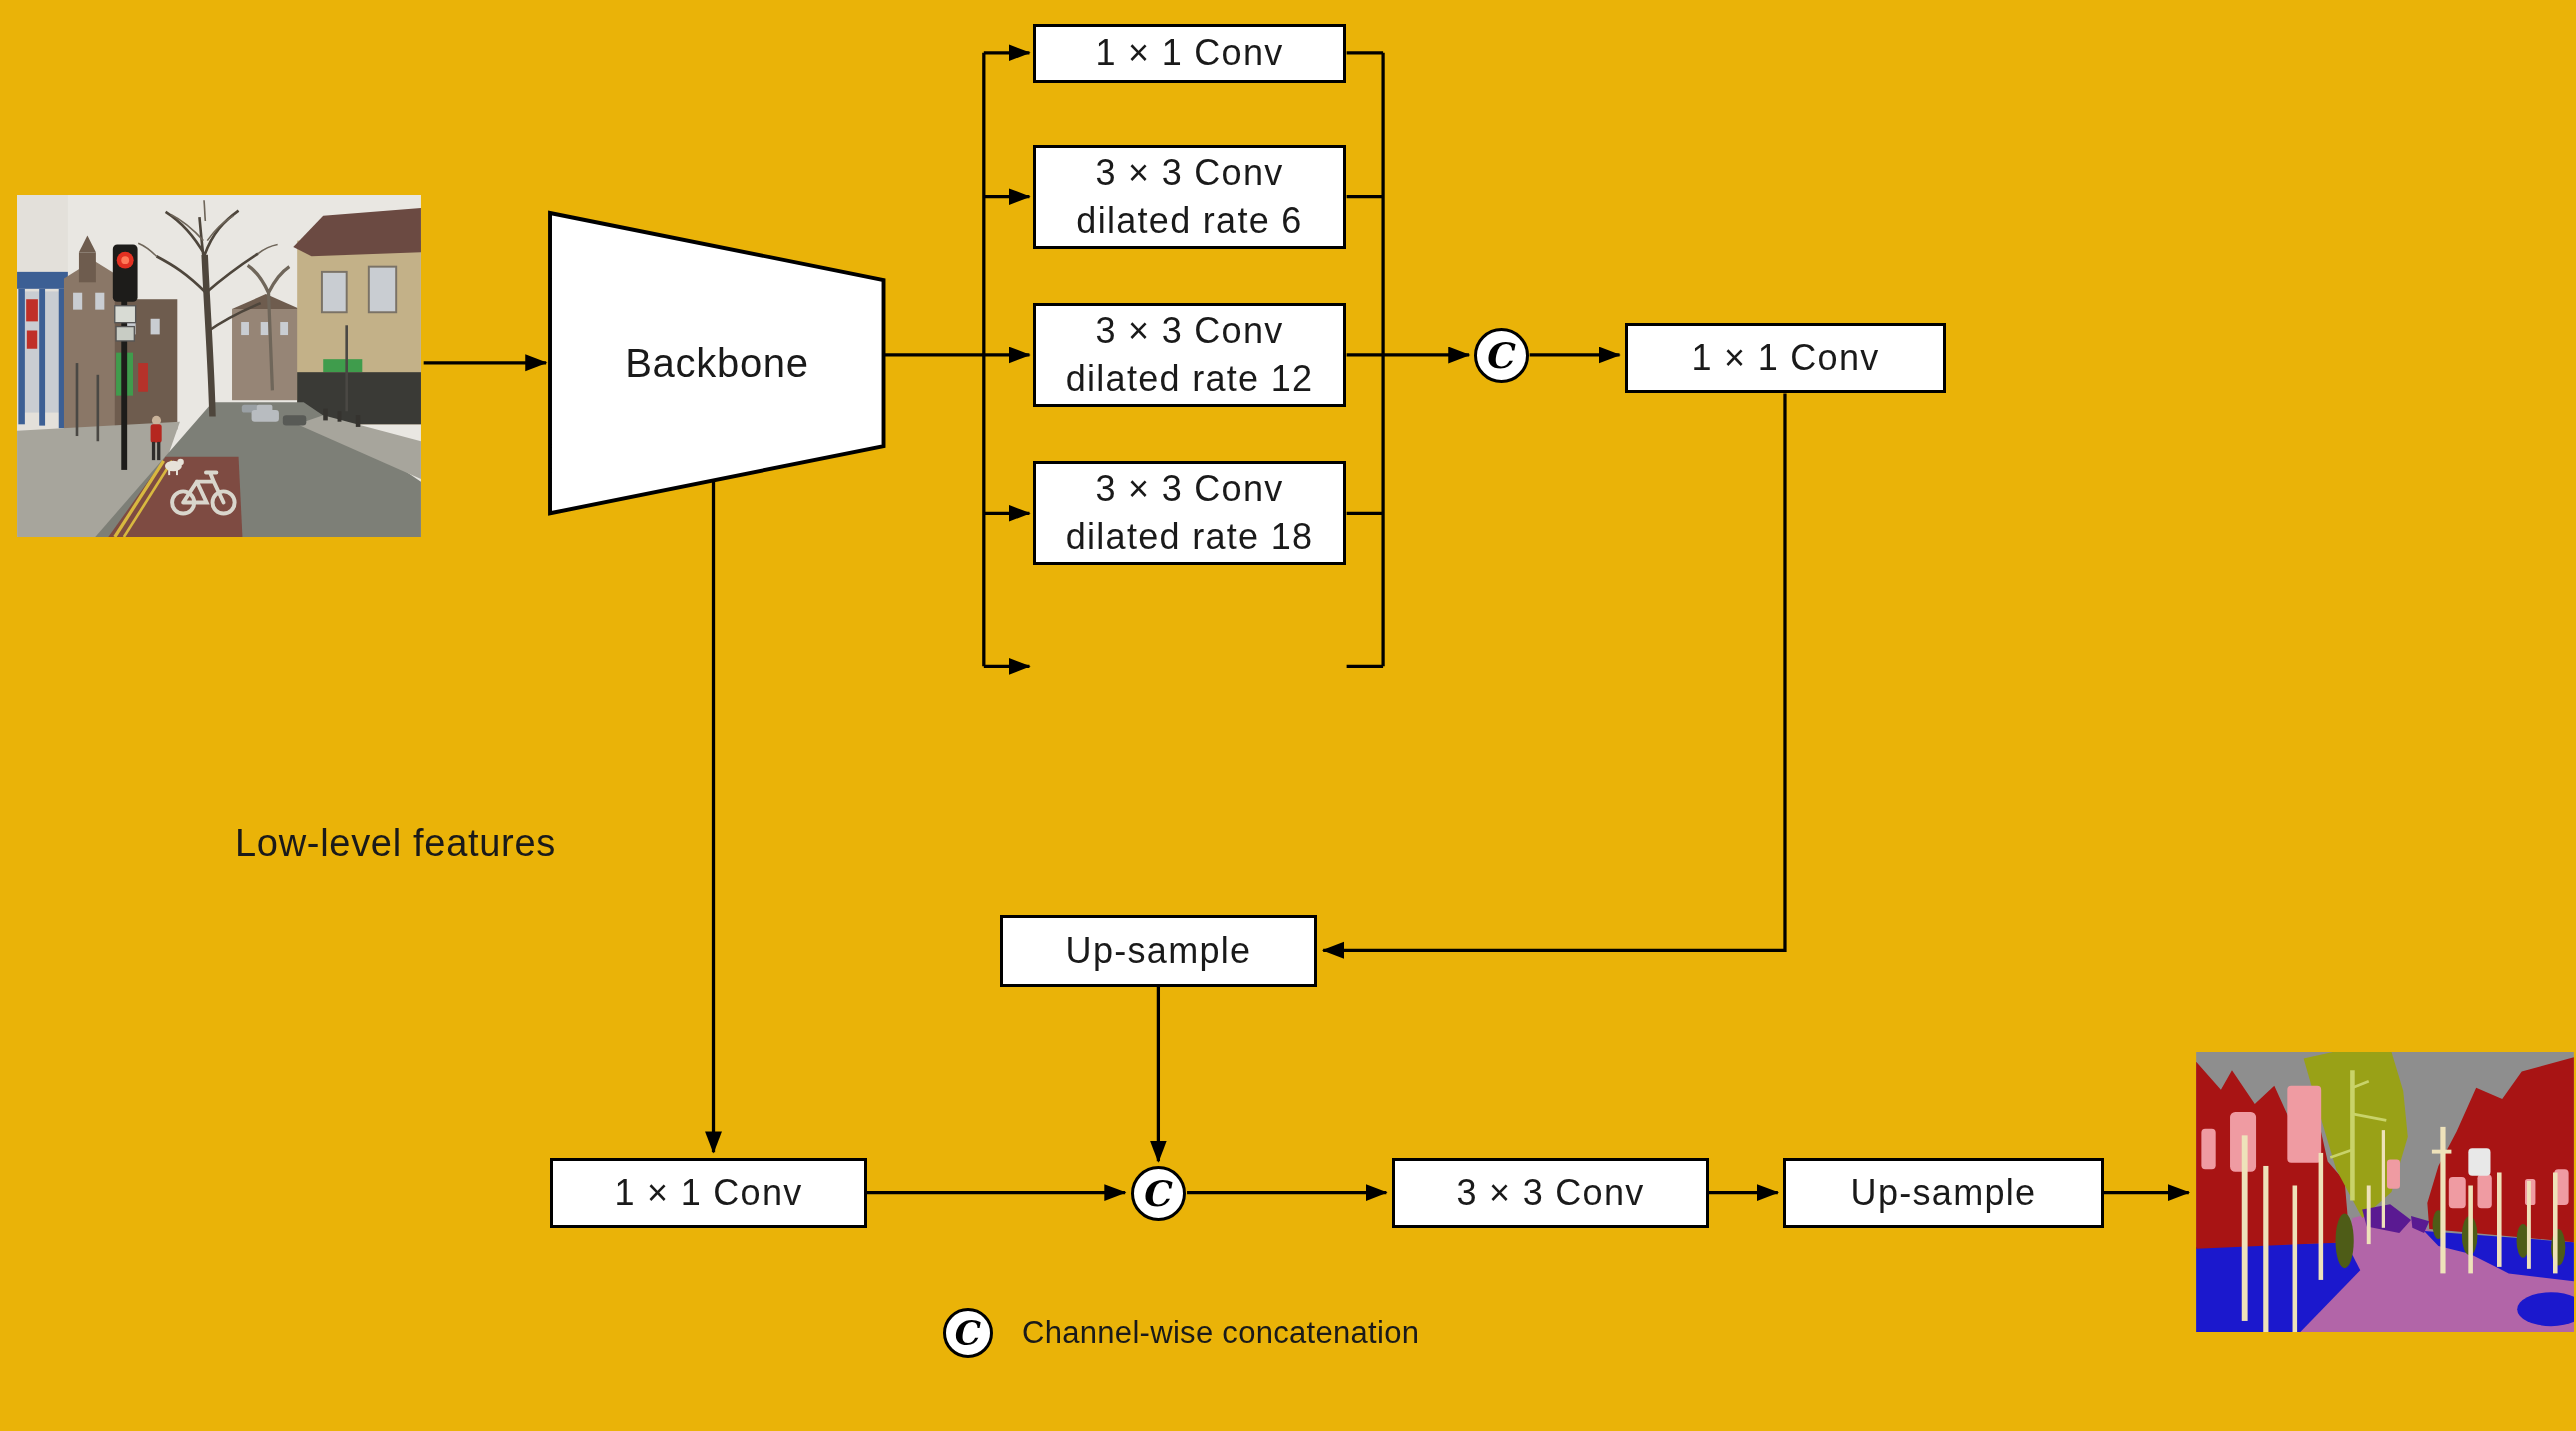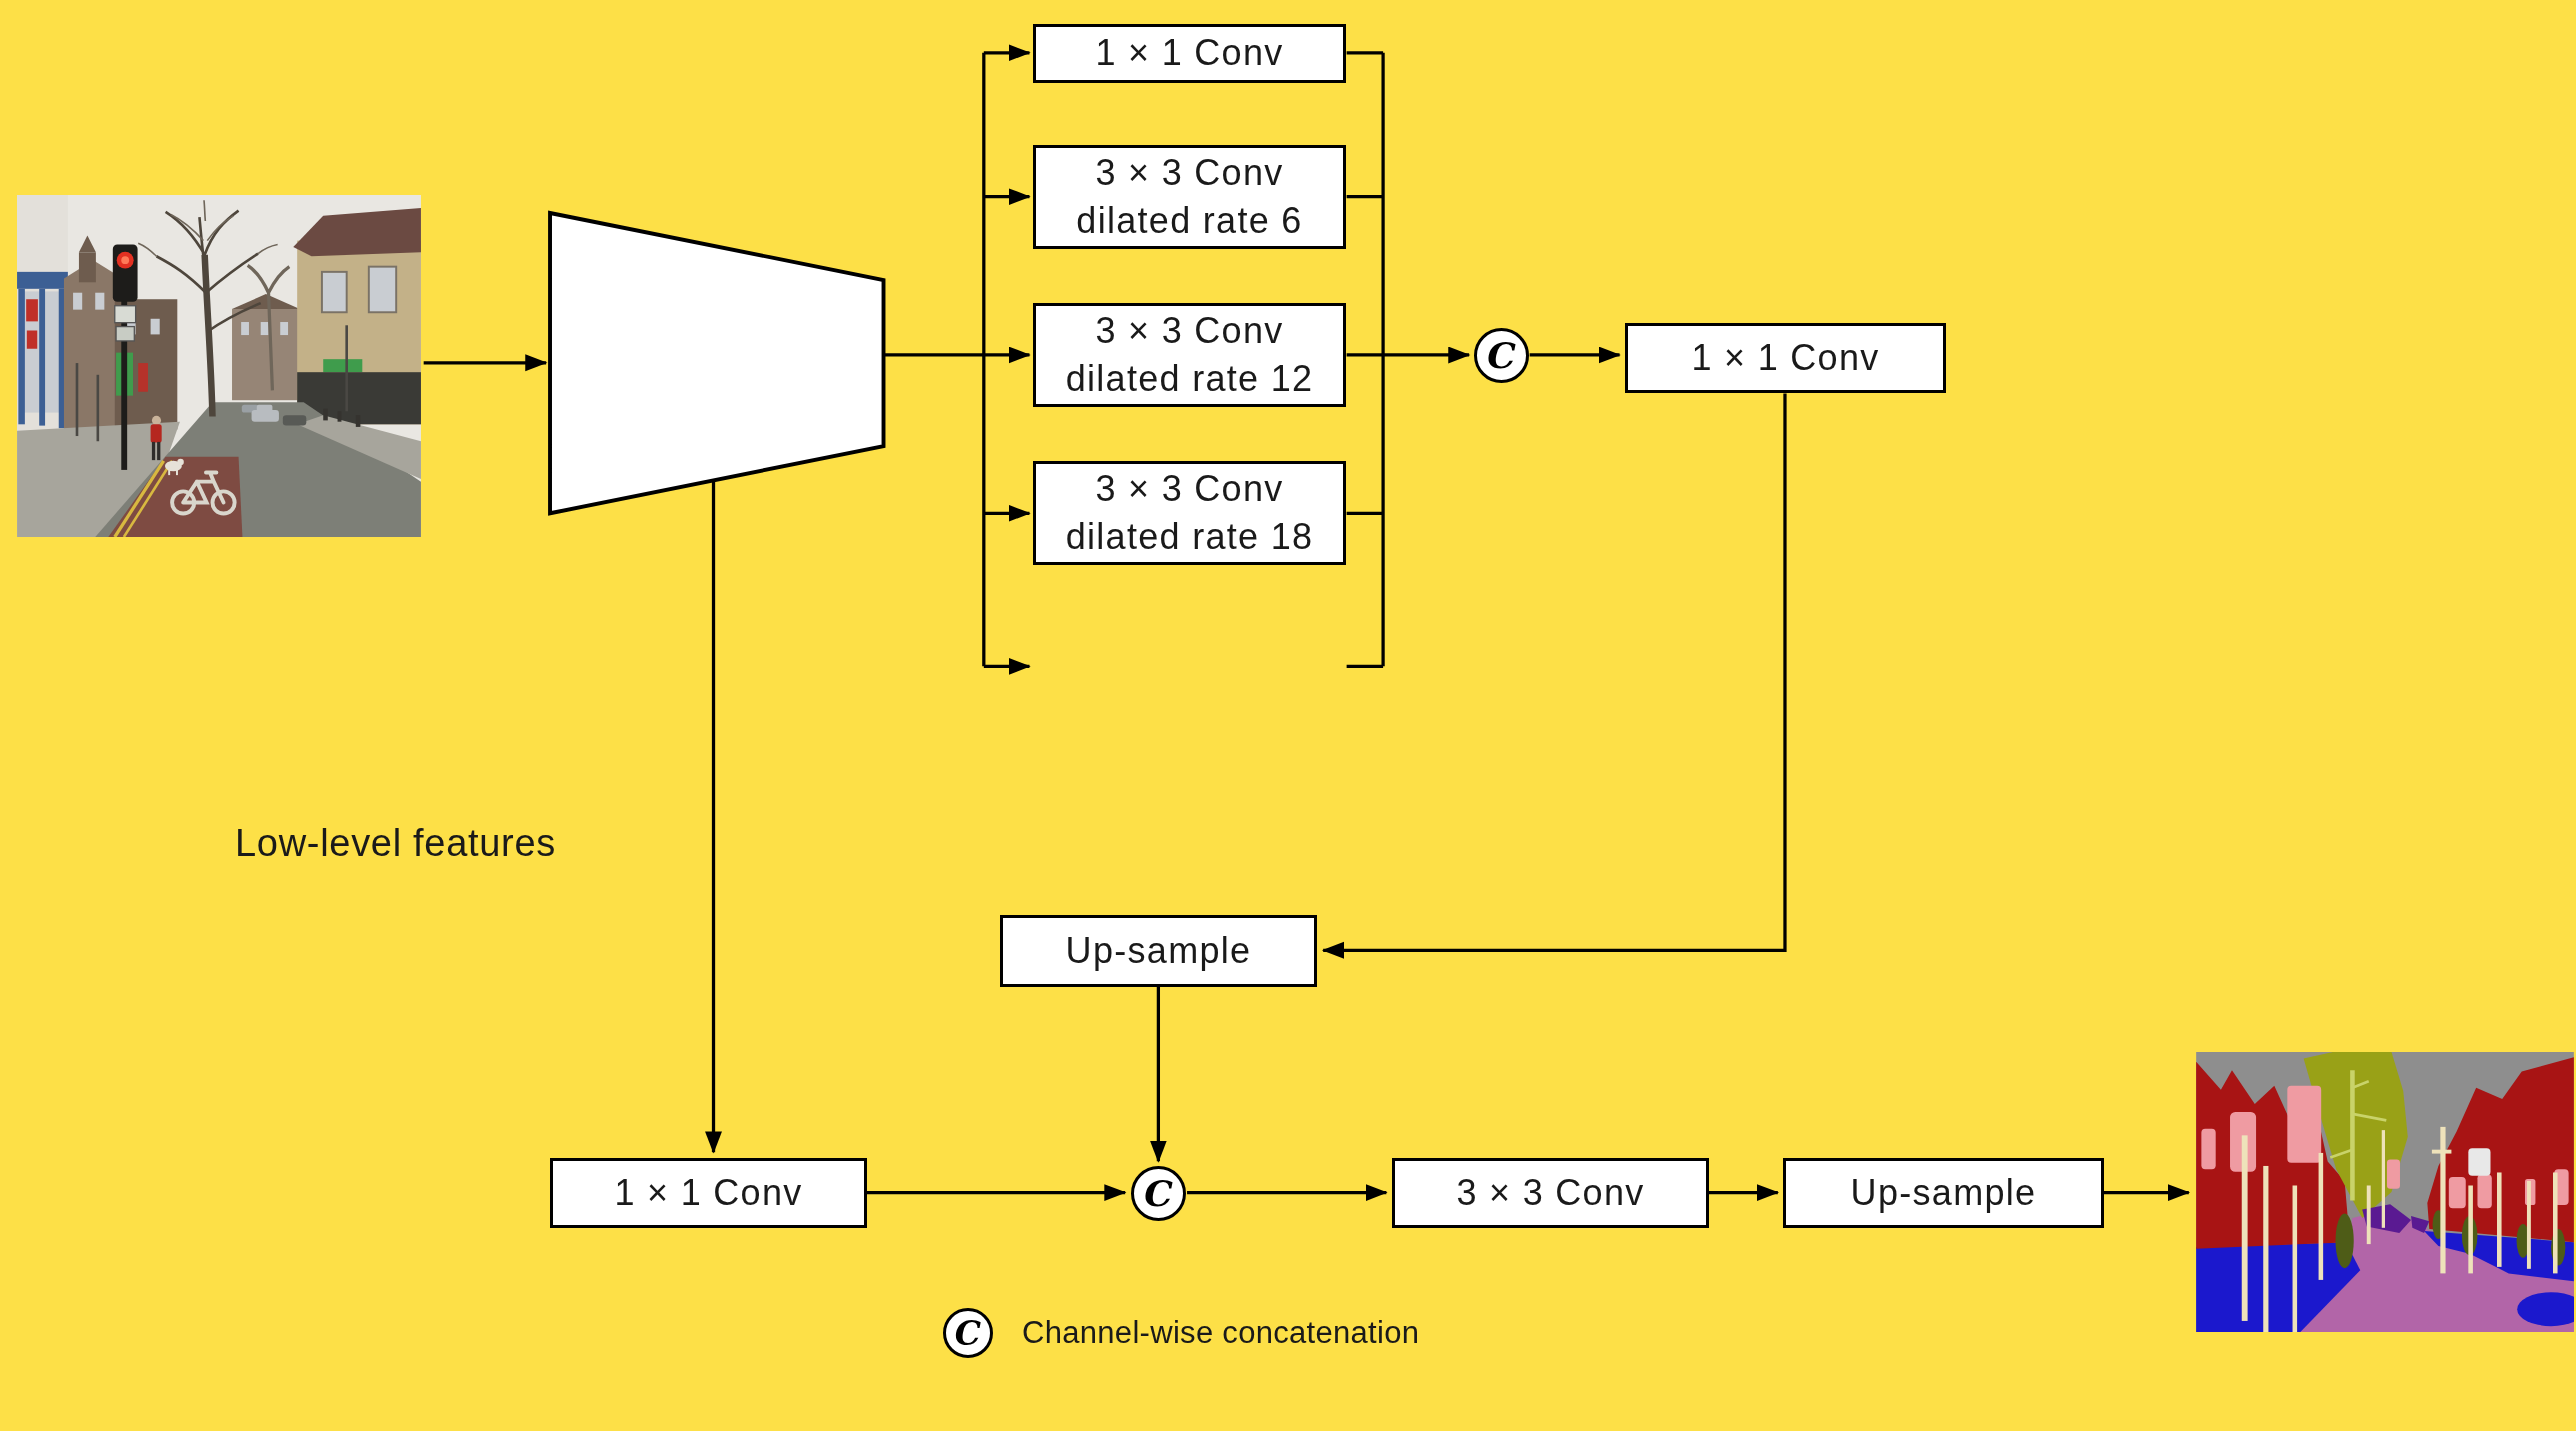--- a/index.html
+++ b/index.html
@@ -1,16 +1,16 @@
 <!DOCTYPE html>
 <html style="font-size:10.4px"><head>
 <meta charset="utf-8">
 <style>
   html,body{margin:0;padding:0;background:#ffffff;}
-  #canvas{position:relative;width:2576px;height:1431px;background:#fde047;overflow:hidden;
+  #canvas{position:relative;width:2576px;height:1431px;background:#eab308;overflow:hidden;
           font-family:"Liberation Sans",sans-serif;color:#000;}
   #wires{position:absolute;left:0;top:0;width:2576px;height:1431px;}
   .node{position:absolute;box-sizing:border-box;border:3.9px solid #000;background:#fff;
         display:flex;align-items:center;justify-content:center;}
   .node span{white-space:pre-line;text-align:center;font-size:36px;line-height:1.32;
              letter-spacing:1.3px;color:#1a1a1a;}
   .concat{position:absolute;box-sizing:border-box;width:55px;height:55px;border:3.9px solid #000;
           border-radius:50%;background:#fff;display:flex;align-items:center;justify-content:center;}
   .concat span{font-family:"DejaVu Serif",serif;font-style:italic;font-weight:bold;
                font-size:36px;line-height:1;transform:translateY(-1.3px);}
@@ -212,20 +212,23 @@
   <div class="node" style="left:550px;top:1158px;width:317px;height:70px;">
     <span>1 × 1 Conv</span>
   </div>
   <div class="node" style="left:1392px;top:1158px;width:317px;height:70px;">
     <span>3 × 3 Conv</span>
   </div>
   <div class="node" style="left:1783px;top:1158px;width:321px;height:70px;">
     <span>Up-sample</span>
   </div>
 
+  <div class="backbone-label" style="left:554px;top:321px;width:326px;height:85px;">
+    <span>Backbone</span>
+  </div>
 
   <div class="concat" style="left:1474px;top:328px;">
     <span>C</span>
   </div>
   <div class="concat" style="left:1131px;top:1166px;">
     <span>C</span>
   </div>
 
   <div class="freelabel" style="left:235px;top:822px;">
     <span>Low-level features</span>

